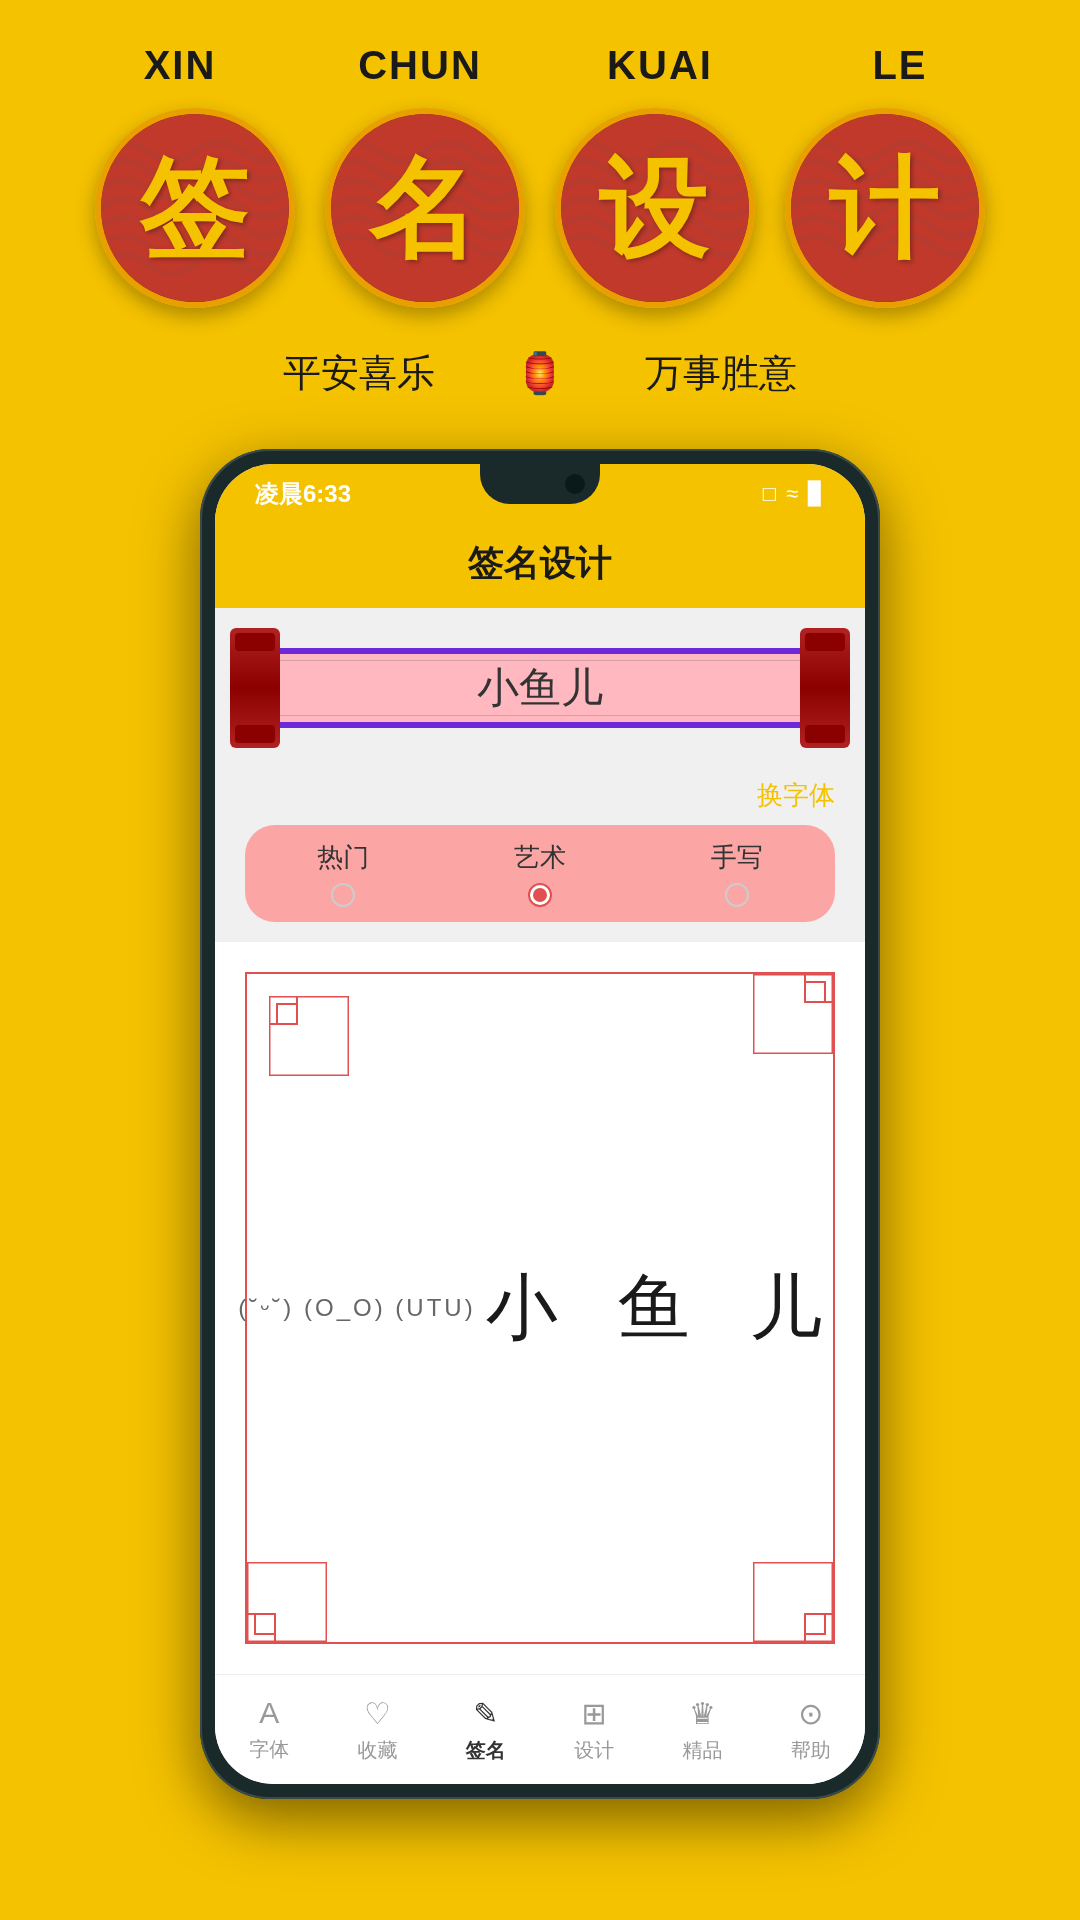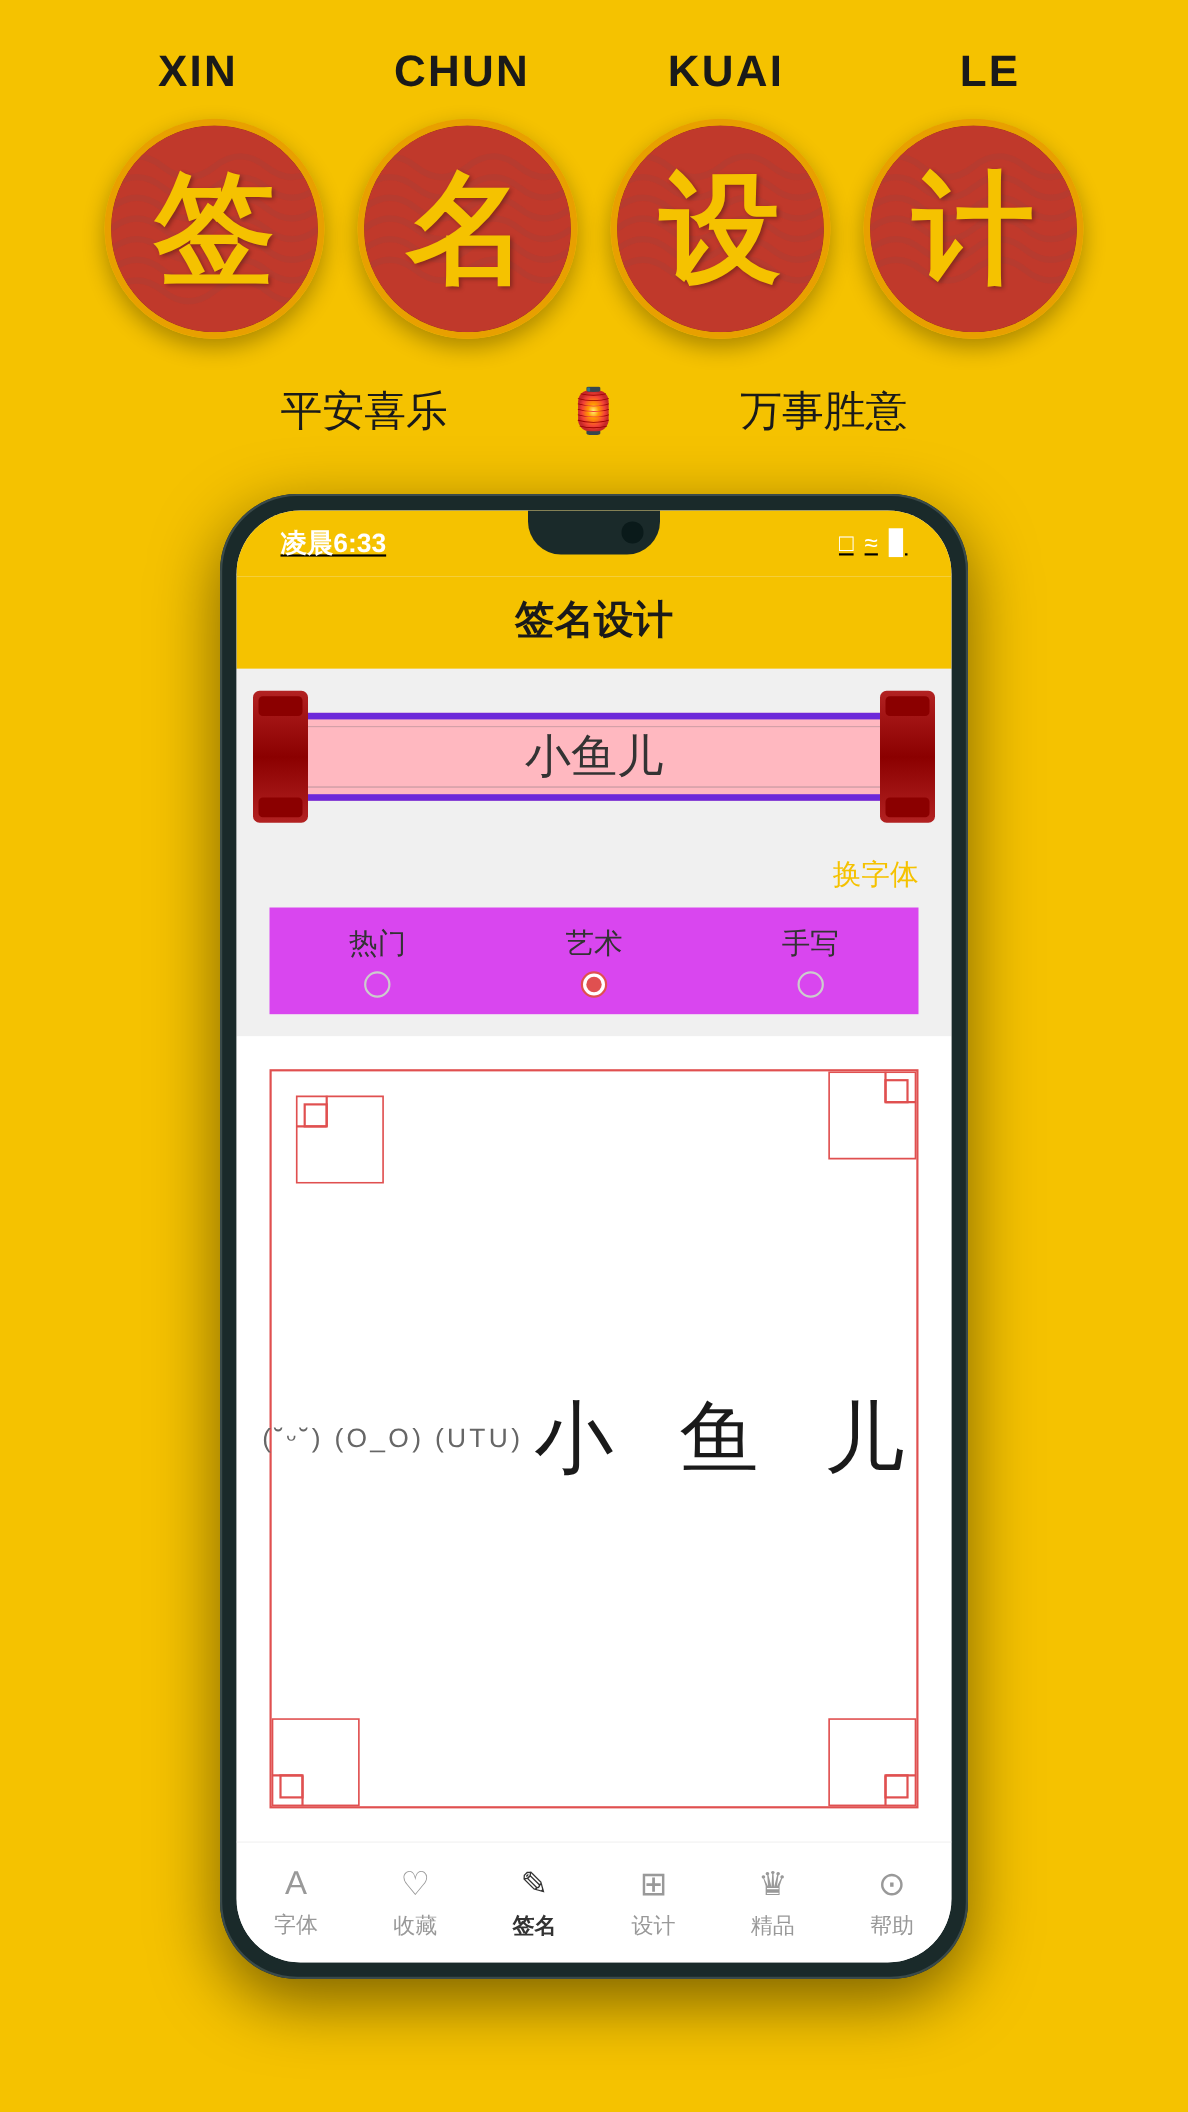--- a/index.html
+++ b/index.html
@@ -77,21 +77,21 @@
       position: relative;
       z-index: 2;
       text-shadow: 2px 2px 4px rgba(0,0,0,0.3);
       font-family: 'SimHei', 'STHeiti', 'Microsoft YaHei', sans-serif;
     }
 
     .subtitle-row {
       display: flex;
       justify-content: center;
       align-items: center;
-      gap: 108px;
+      gap: 80px;
       font-size: 38px;
       color: #1a1a1a;
       font-weight: 500;
       margin-top: 10px;
     }
 
     .subtitle-row .center-icon {
       font-size: 40px;
     }
 
@@ -125,21 +125,20 @@
     
     .status-bar {
       background: #F5C200;
       height: 60px;
       display: flex;
       align-items: center;
       justify-content: space-between;
       padding: 0 40px;
       flex-shrink: 0;
       position: relative;
-      text-decoration: underline;
     }
 
     .status-bar .time {
       font-size: 24px;
       color: white;
       font-weight: 600;
     }
 
     .status-bar .icons {
       display: flex;
@@ -261,22 +260,22 @@
     }
 
     .change-font-link {
       text-align: right;
       color: #F5C200;
       font-size: 26px;
       margin-bottom: 12px;
     }
 
     .font-tabs {
-      background: #d946ef;
-      border-radius: 0;
+      background: #fca5a5;
+      border-radius: 30px;
       display: flex;
       padding: 15px 0;
     }
 
     .font-tab {
       flex: 1;
       display: flex;
       flex-direction: column;
       align-items: center;
       gap: 8px;

